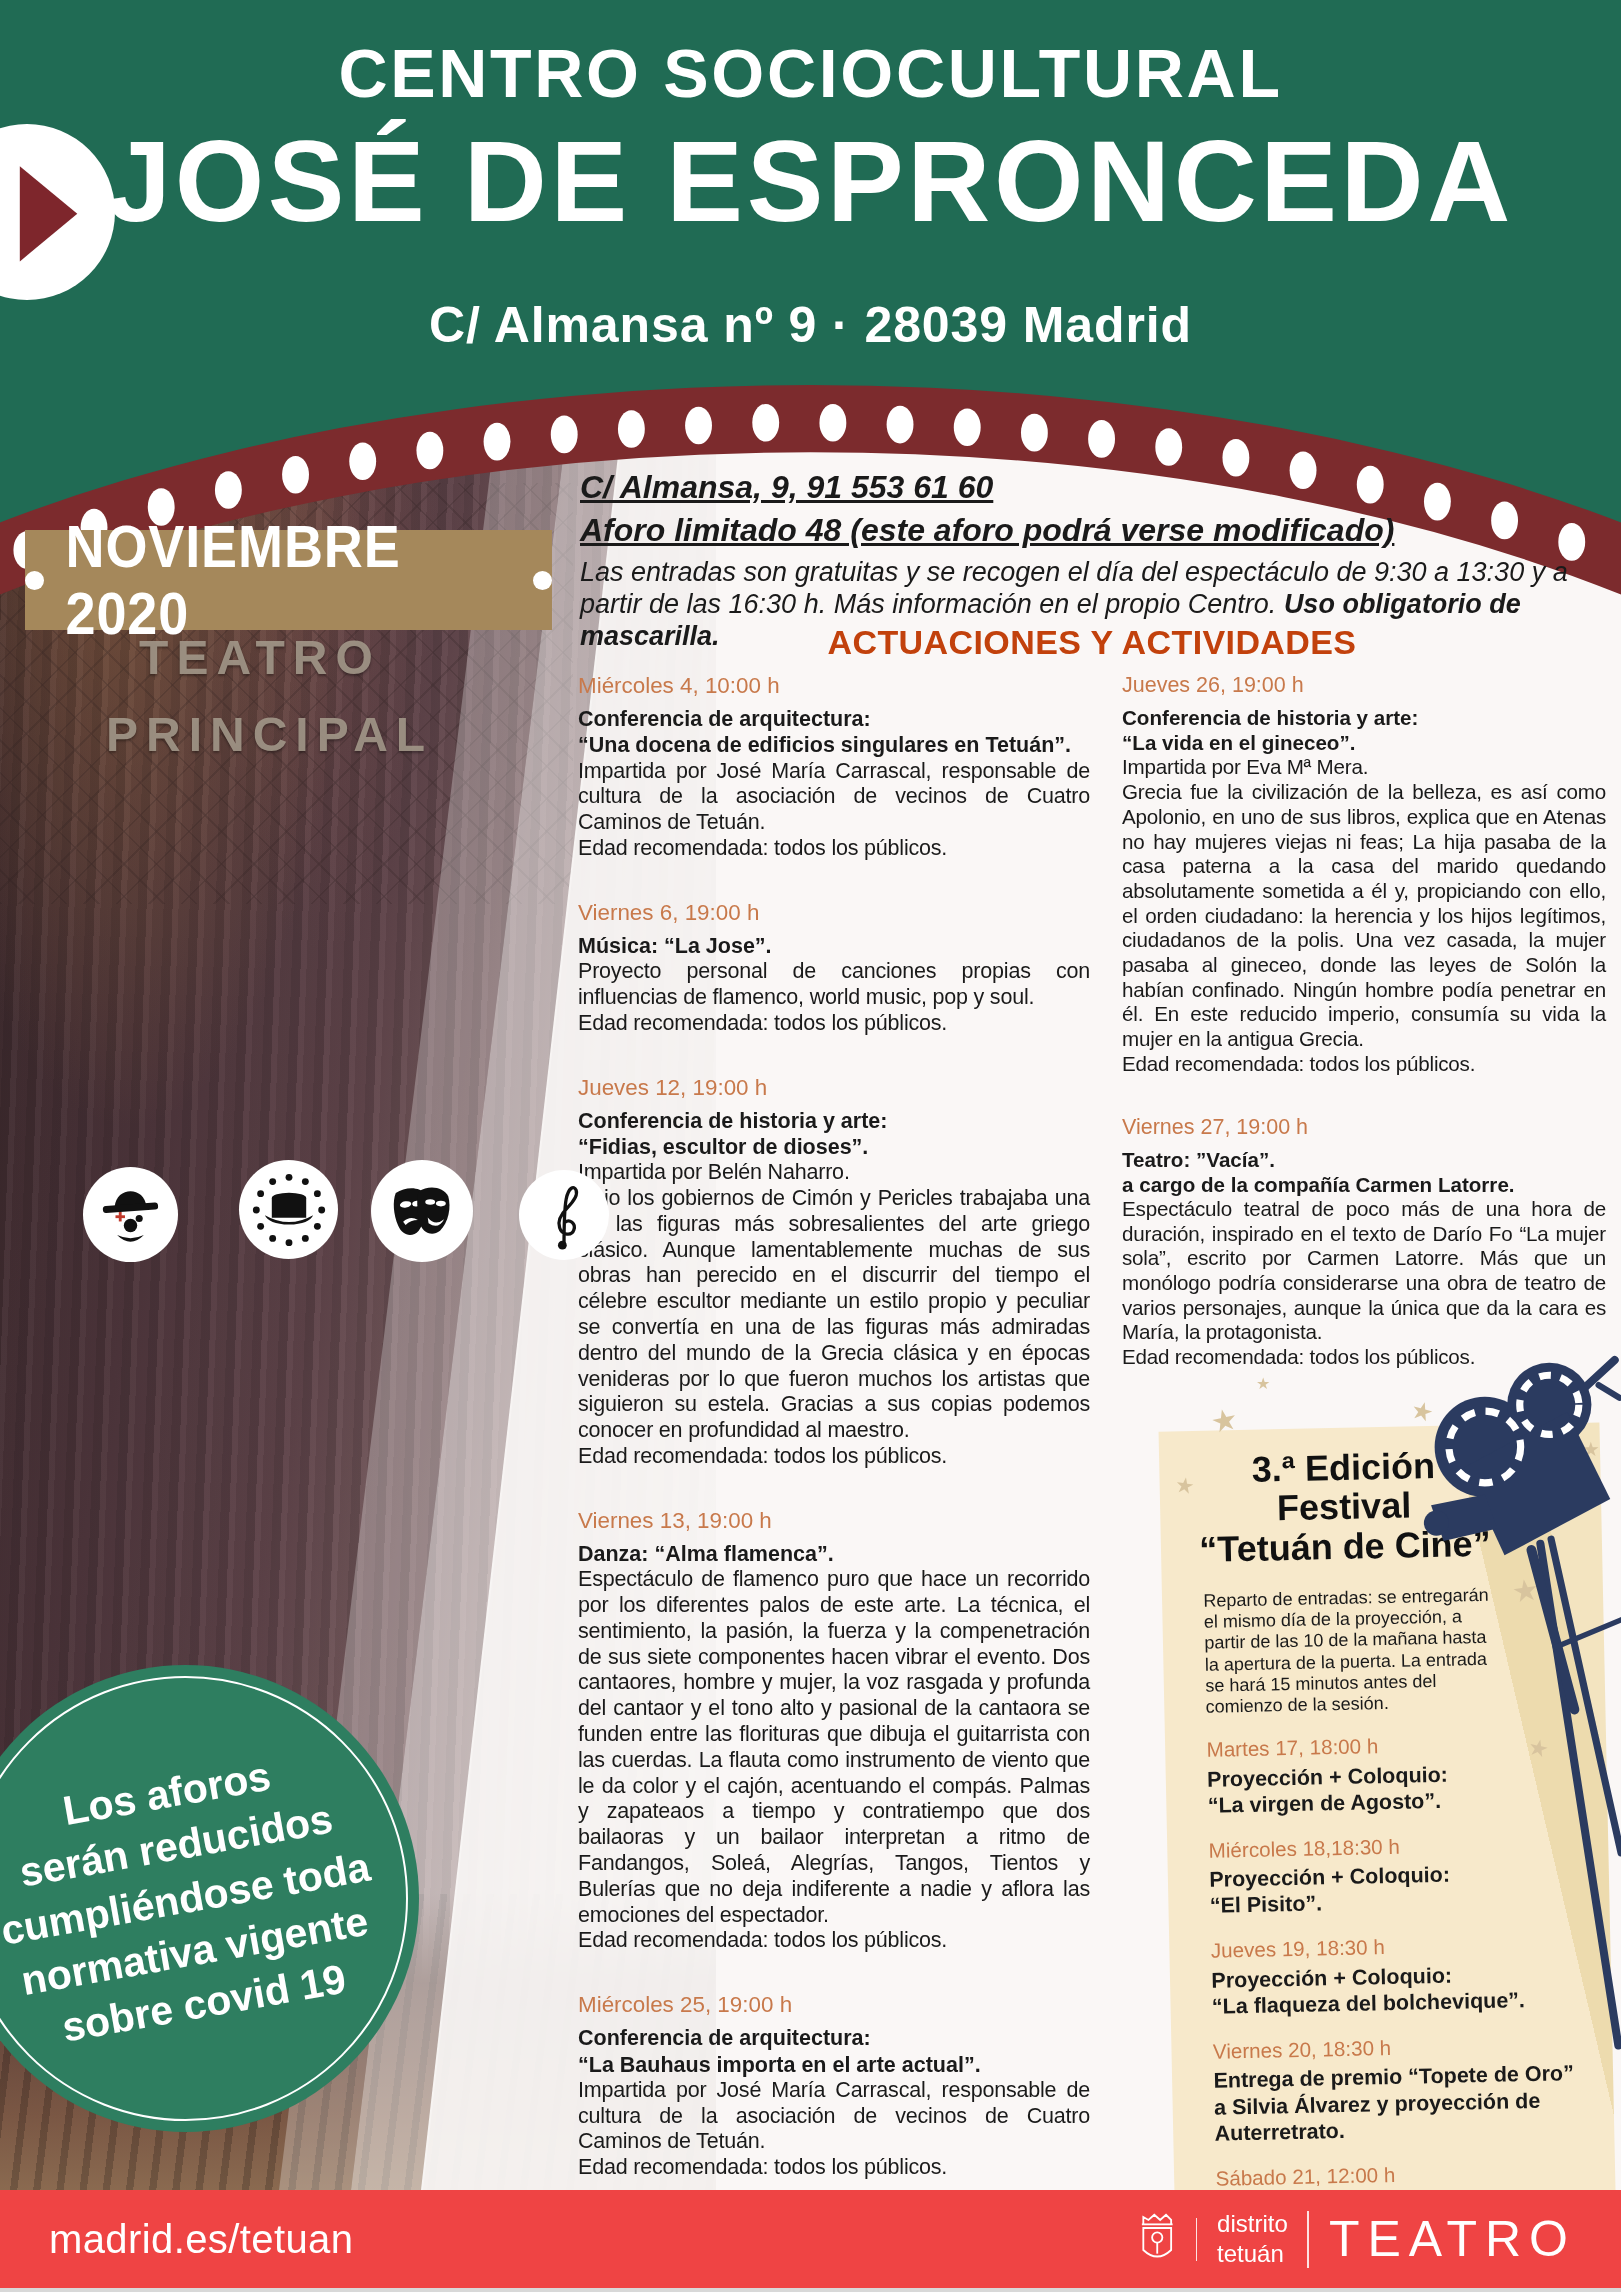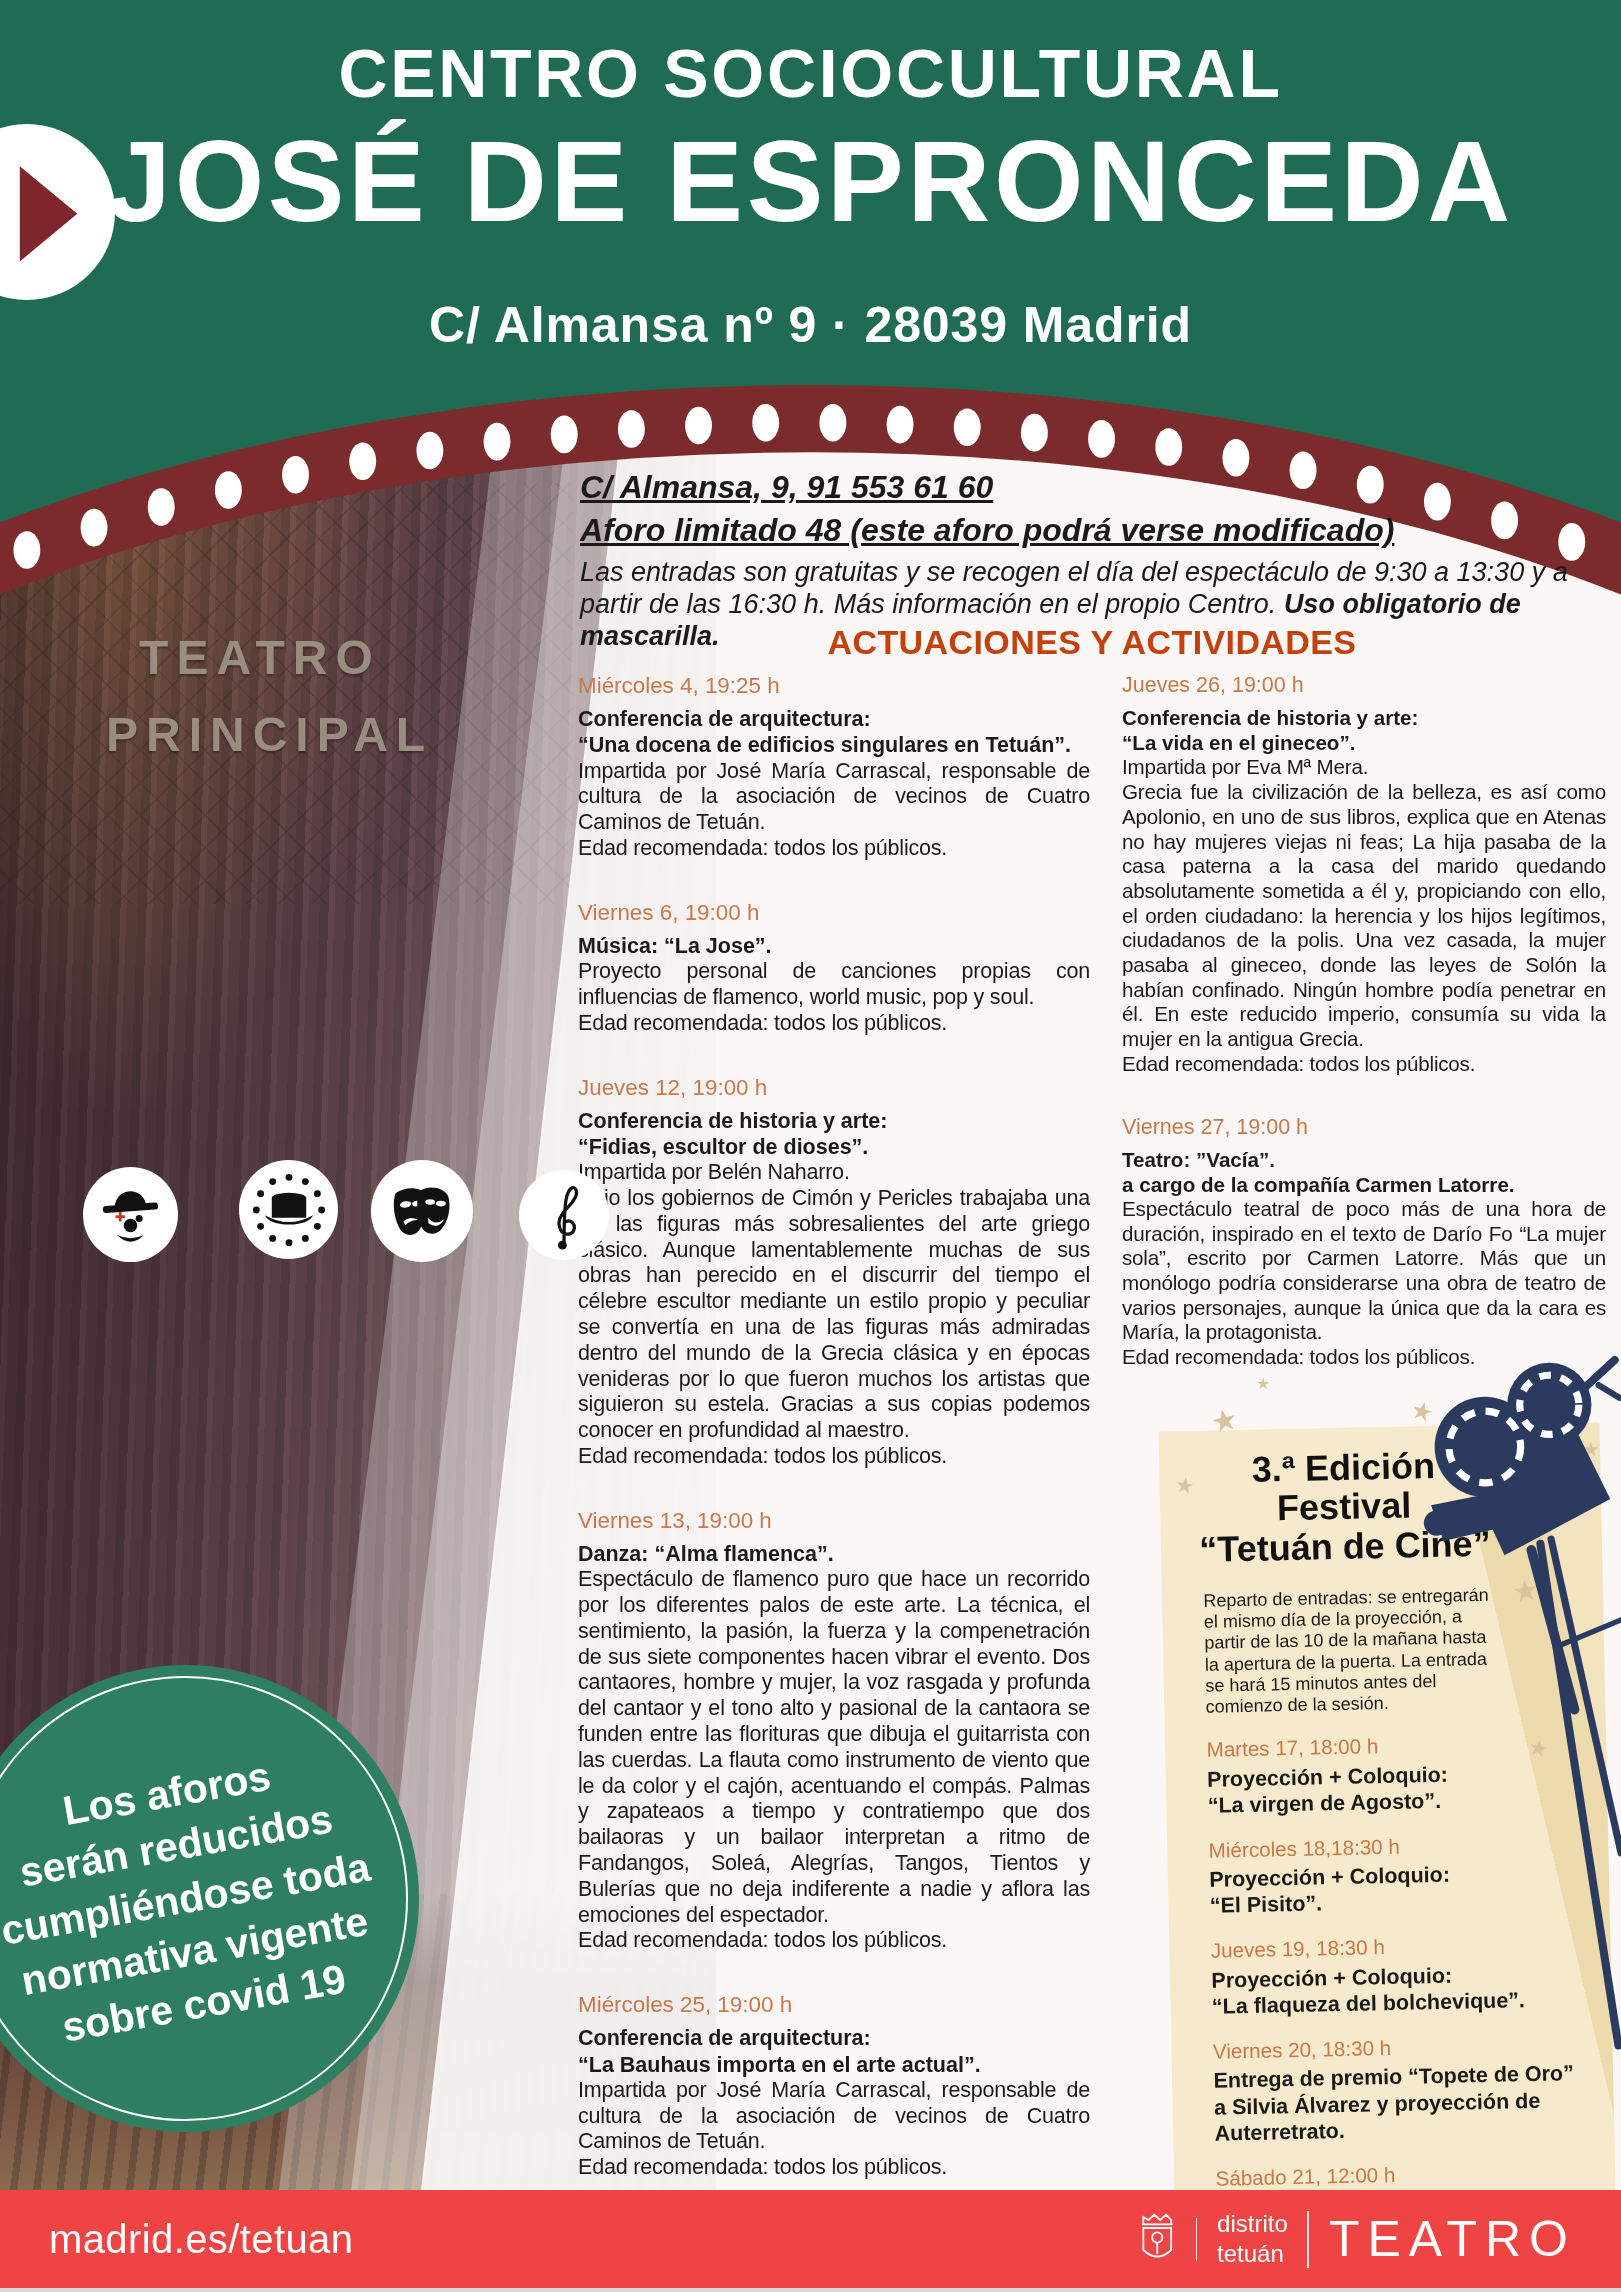--- a/index.html
+++ b/index.html
@@ -170,32 +170,37 @@
       <polygon points="90,47 154,100 90,153" fill="#7E262C"></polygon>
     </svg>
   </div>
 
   <div class="header-text">
     <div class="pretitle">CENTRO SOCIOCULTURAL</div>
     <div class="title">JOSÉ DE ESPRONCEDA</div>
     <div class="address">C/ Almansa nº 9 ·  28039 Madrid</div>
   </div>
 
+  <div class="month-badge">
+    <span class="bdot"></span>
+    <span class="month-label">NOVIEMBRE 2020</span>
+    <span class="bdot"></span>
+  </div>
 
   <div class="info">
     <p class="info-strong">C/ Almansa, 9, 91 553 61 60</p>
     <p class="info-strong">Aforo limitado 48 (este aforo podrá verse modificado)</p>
     <p class="info-body"><span>Las entradas son gratuitas y se recogen el día del espectáculo de 9:30 a 13:30 y a partir de las 16:30 h. Más información en el propio Centro. </span><strong>Uso obligatorio de mascarilla.</strong></p>
   </div>
 
   <h2 class="section-title">ACTUACIONES Y ACTIVIDADES</h2>
 
   <div class="col col-left">
     <div class="event">
-      <p class="date">Miércoles 4, 19:25 h</p>
+      <p class="date">Miércoles 4, 10:00 h</p>
       <p class="bold">Conferencia de arquitectura:</p>
       <p class="bold">“Una docena de edificios singulares en Tetuán”.</p>
       <p class="body">Impartida por José María Carrascal, responsable de cultura de la asociación de vecinos de Cuatro Caminos de Tetuán.</p>
       <p class="body">Edad recomendada: todos los públicos.</p>
     </div>
     <div class="event">
       <p class="date">Viernes 6, 19:00 h</p>
       <p class="bold">Música: “La Jose”.</p>
       <p class="body">Proyecto personal de canciones propias con influencias de flamenco, world music, pop y soul.</p>
       <p class="body">Edad recomendada: todos los públicos.</p>

